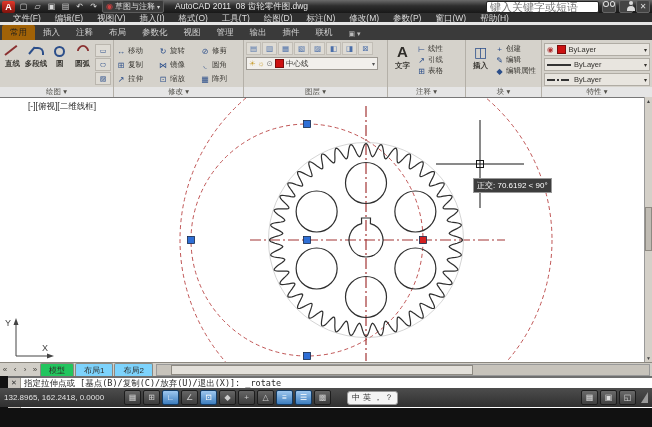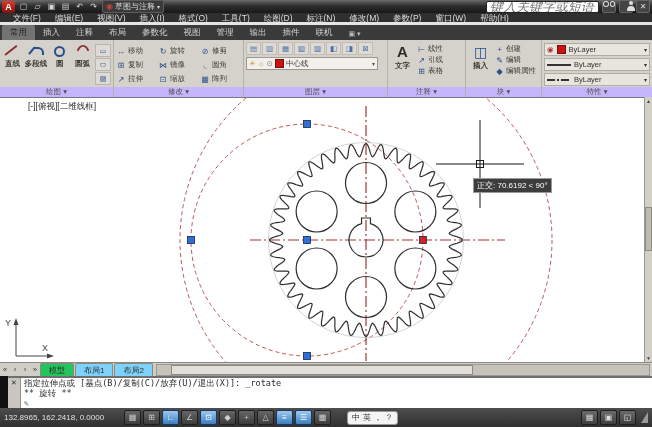--- a/index.html
+++ b/index.html
@@ -8,37 +8,37 @@
   
   #titlebar{position:absolute;left:0;top:0;width:652px;height:13px;
     background:linear-gradient(#6b6b6b,#2e2e2e 45%,#181818);display:flex;align-items:center;gap:3px;padding:0 2px;box-sizing:border-box;}
   .logo{width:13px;height:12px;background:linear-gradient(#e0392b,#7e120c);border-radius:2px;
     color:#fff;font-size:9px;font-weight:bold;text-align:center;line-height:12px;}
   .qat-ic{width:11px;height:11px;font-size:8px;line-height:11px;text-align:center;color:#d8d8d8;}
   .ws-drop{height:11px;display:flex;align-items:center;gap:2px;background:#3a3a3a;border:1px solid #5c5c5c;
     border-radius:2px;padding:0 3px;color:#d8d8d8;font-size:8px;}
   .title-text{color:#e6e6e6;font-size:8.5px;margin-left:8px;white-space:nowrap;}
   .search-wrap{margin-left:auto;display:flex;align-items:center;gap:3px;}
-  .search-wrap input{width:105px;height:10px;font-size:13px;border:1px solid #222;border-radius:2px;padding:0 3px;
-    font-family:"Liberation Sans",sans-serif;font-style:italic;}
+  .search-wrap input{width:105px;height:10px;font-size:11px;border:1px solid #222;border-radius:2px;padding:0 3px;
+    font-family:"Liberation Sans",sans-serif;}
   .tb-ic{width:12px;height:11px;color:#ddd;font-size:8px;text-align:center;line-height:11px;background:#444;border:1px solid #666;border-radius:2px;}
   
   #menubar{position:absolute;left:0;top:13px;width:652px;height:12px;background:#2f2f2f;border-bottom:3px solid #e5e5e5;
     display:flex;align-items:center;gap:0;box-sizing:border-box;padding-left:6px;}
   .menu-item{color:#dcdcdc;font-size:8.5px;padding:0 7px;line-height:12px;}
   
   #tabrow{position:absolute;left:0;top:25px;width:652px;height:15px;background:#3a3a3a;display:flex;align-items:flex-end;padding-left:2px;box-sizing:border-box;}
   .rtab{font-size:8.5px;color:#d0d0d0;padding:2px 8px;line-height:11px;}
-  .rtab.active{background:#737373;color:#1c1c1c;border-radius:2px 2px 0 0;}
+  .rtab.active{background:#a16207;color:#1c1c1c;border-radius:2px 2px 0 0;}
   .ribbon-min{margin-left:4px;color:#bbb;font-size:7px;padding:2px 4px;}
   
   #ribbon{position:absolute;left:0;top:40px;width:652px;height:57px;background:#d5d2cb;display:flex;}
   .panel{height:57px;border-right:1px solid #b4b0a8;box-sizing:border-box;display:flex;flex-direction:column;}
   .panel-body{flex:1;display:flex;align-items:stretch;padding:2px 2px 0 2px;gap:2px;}
-  .panel-label{height:10px;background:#c4b5fd;color:#514f49;font-size:7.5px;text-align:center;line-height:10px;}
+  .panel-label{height:10px;background:#e5e5e5;color:#514f49;font-size:7.5px;text-align:center;line-height:10px;}
   .bigbtn{width:25px;display:flex;flex-direction:column;align-items:center;justify-content:flex-start;gap:2px;padding-top:3px;}
   .bigbtn .lbl{font-size:7.5px;color:#3c3a35;white-space:nowrap;font-weight:bold;}
   .ic-line{width:14px;height:12px;position:relative;}
   .ic-line::before{content:"";position:absolute;left:0;top:9px;width:15px;height:2px;background:#8a3030;transform:rotate(-38deg);transform-origin:left center;}
   .ic-pline{width:14px;height:12px;position:relative;}
   .ic-pline::before{content:"";position:absolute;left:0;top:8px;width:9px;height:2px;background:#2b4e8a;transform:rotate(-50deg);transform-origin:left center;}
   .ic-pline::after{content:"";position:absolute;left:5px;top:2px;width:8px;height:6px;border:2px solid #2b4e8a;border-left:none;border-bottom:none;border-radius:0 6px 0 0;}
   .ic-circle{width:11px;height:11px;border:2px solid #2b4e8a;border-radius:50%;box-sizing:border-box;margin-top:1px;}
   .ic-arc{width:12px;height:12px;border:2px solid #8a3030;border-radius:50%;border-bottom-color:transparent;border-left-color:transparent;transform:rotate(-45deg);box-sizing:border-box;}
   .minicol{display:flex;flex-direction:column;justify-content:flex-start;gap:1px;padding-top:2px;}
@@ -78,21 +78,21 @@
   #hscroll .thumb{position:absolute;left:14px;top:0;width:300px;height:8px;background:#e2dfd9;border:1px solid #8e8a82;}
   
   #command{position:absolute;left:8px;top:376px;width:652px;height:32px;background:#fff;border-top:2px solid #6f6f6f;box-sizing:border-box;display:flex;justify-content:flex-end;}
   #cmdstrip{width:12px;background:#c9c5bf;border-right:1px solid #9a968e;display:flex;flex-direction:column;align-items:center;}
   #cmdstrip .x{font-size:7px;color:#333;line-height:9px;}
   #cmdlines{flex:1;padding:1px 3px;font-size:8.5px;color:#1c1c1c;font-family:"DejaVu Sans Mono","Liberation Sans",monospace;}
   #cmdlines .hist{color:#2a2a2a;line-height:9.5px;white-space:nowrap;}
   .promptline{display:flex;align-items:center;gap:3px;line-height:11px;white-space:nowrap;}
   .promptline .pic{color:#6b6b6b;font-size:8px;}
   
-  #statusbar{position:absolute;left:0;top:408px;width:652px;height:19px;background:linear-gradient(#4d4d4d,#303030);
+  #statusbar{position:absolute;left:0;top:388px;width:652px;height:19px;background:linear-gradient(#4d4d4d,#303030);
     display:flex;align-items:center;gap:2px;padding:0 4px;box-sizing:border-box;}
   #coords{color:#e3e3e3;font-size:8px;width:118px;white-space:nowrap;}
   .tgl{width:15px;height:13px;background:linear-gradient(#666,#3d3d3d);border:1px solid #1d1d1d;border-radius:2px;
     color:#cfcfcf;font-size:8px;line-height:13px;text-align:center;}
   .tgl.on{background:linear-gradient(#9ec7ef,#3d7ebf);color:#fff;border-color:#123a63;}
   #imebar{margin-left:14px;height:12px;background:#f4f4f4;border:1px solid #9a9a9a;border-radius:3px;display:flex;align-items:center;gap:3px;padding:0 4px;font-size:8px;color:#333;}
   #statright{margin-left:auto;display:flex;gap:2px;align-items:center;}
   .sric{width:15px;height:13px;background:linear-gradient(#6a6a6a,#404040);border:1px solid #1d1d1d;border-radius:2px;color:#ddd;font-size:8px;line-height:13px;text-align:center;}
   #fullscreen{width:0;height:0;border-left:7px solid transparent;border-bottom:11px solid #9a9a9a;margin-left:3px;}
   .binoc{display:flex;gap:1px;align-items:center;}
@@ -112,20 +112,23 @@
     <span class="qat-ic">▱</span>
     <span class="qat-ic">▣</span>
     <span class="qat-ic">▤</span>
     <span class="qat-ic">↶</span>
     <span class="qat-ic">↷</span>
     <div class="ws-drop">
       <span style="color:#d04040">◉</span>
       <span>草图与注释</span>
       <span style="font-size:6px">▾</span>
     </div>
+    <span class="title-text">
+      <span>AutoCAD 2011</span>&nbsp;&nbsp;<span>08 齿轮零件图.dwg</span>
+    </span>
     <div class="search-wrap">
       <input placeholder="键入关键字或短语" style="">
       <span class="tb-ic">
           <span class="binoc">
             <i></i>
             <i></i>
           </span>
         </span>
       <span class="tb-ic"><span class="person"></span></span>
       <span class="tb-ic">✕</span>

